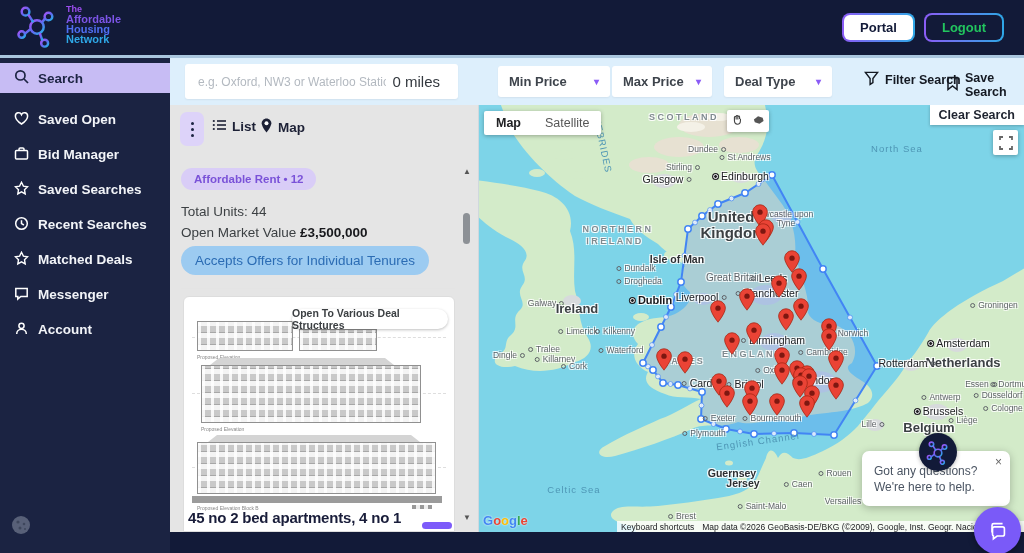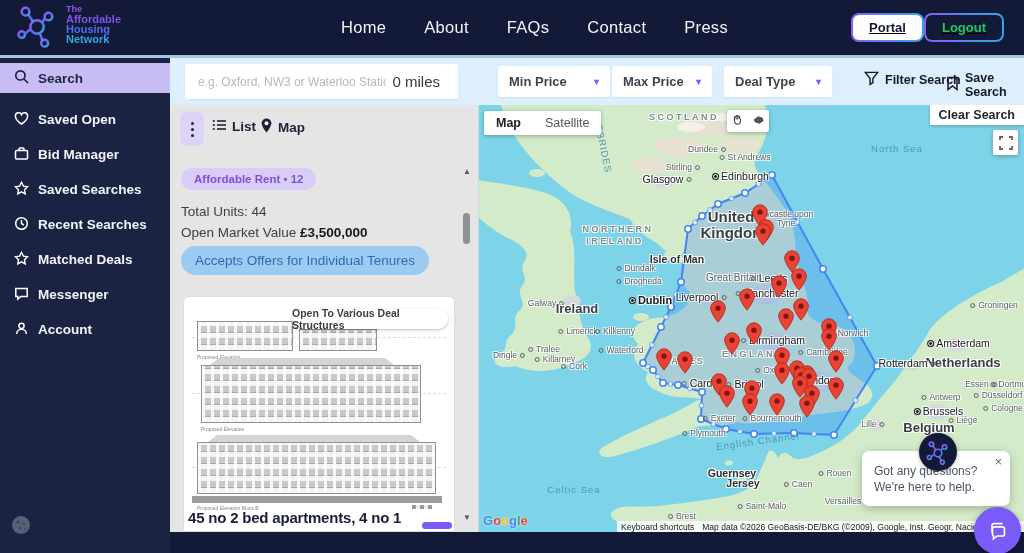--- a/index.html
+++ b/index.html
@@ -10,21 +10,21 @@
   
   #hdr{position:absolute;left:0;top:0;width:1024px;height:58px;background:#121a38;border-bottom:3px solid #a9c6de;display:flex;align-items:center;z-index:50;}
   #logo{display:flex;align-items:flex-start;gap:8px;margin-left:16px;width:150px;}
   #logo-text{line-height:10px;font-weight:bold;}
   #logo-text .lt0{font-size:9px;color:#9b4dee;display:block;}
   #logo-text .lt1{font-size:11px;color:#7d55e8;display:block;}
   #logo-text .lt2{font-size:11px;color:#4f6ef2;display:block;}
   #logo-text .lt3{font-size:11px;color:#2ea7e6;display:block;}
   #nav{display:flex;gap:38px;margin-left:175px;}
   #nav span{color:#f3f5f9;font-size:16.5px;letter-spacing:.3px;cursor:pointer;}
-  #hdr-btns{margin-left:auto;margin-right:20px;display:flex;text-decoration:underline;}
+  #hdr-btns{margin-left:auto;margin-right:20px;display:flex;gap:9px;}
   .gbtn{padding:2px;border-radius:8px;background:linear-gradient(90deg,#8b5cf6,#2ea7e6);cursor:pointer;}
   .gbtn .inner{border-radius:6px;padding:5px 16px;font-size:13px;font-weight:bold;}
   .gbtn.light .inner{background:#fff;color:#121a38;}
   .gbtn.dark .inner{background:#121a38;color:#22c55e;}
 
   
   #sb{position:absolute;left:0;top:58px;width:170px;height:495px;background:#1b2342;z-index:40;}
   .sb-item{height:35px;display:flex;align-items:center;gap:9px;padding-left:14px;color:#f2f4f8;font-size:13.5px;font-weight:600;cursor:pointer;}
   .sb-item.first{margin-top:5px;height:30px;}
   .sb-item.active{background:#c7bcf4;color:#1d2443;}
@@ -139,27 +139,20 @@
           </g>
         </svg>
       </span>
       <span id="logo-text">
         <span class="lt0">The</span>
         <span class="lt1">Affordable</span>
         <span class="lt2">Housing</span>
         <span class="lt3">Network</span>
       </span>
     </div>
-    <nav id="nav">
-      <span>Home</span>
-      <span>About</span>
-      <span>FAQs</span>
-      <span>Contact</span>
-      <span>Press</span>
-    </nav>
     <div id="hdr-btns">
       <div class="gbtn light">
           <div class="inner">Portal</div>
         </div>
       <div class="gbtn dark">
           <div class="inner">Logout</div>
         </div>
     </div>
   </header>
 

